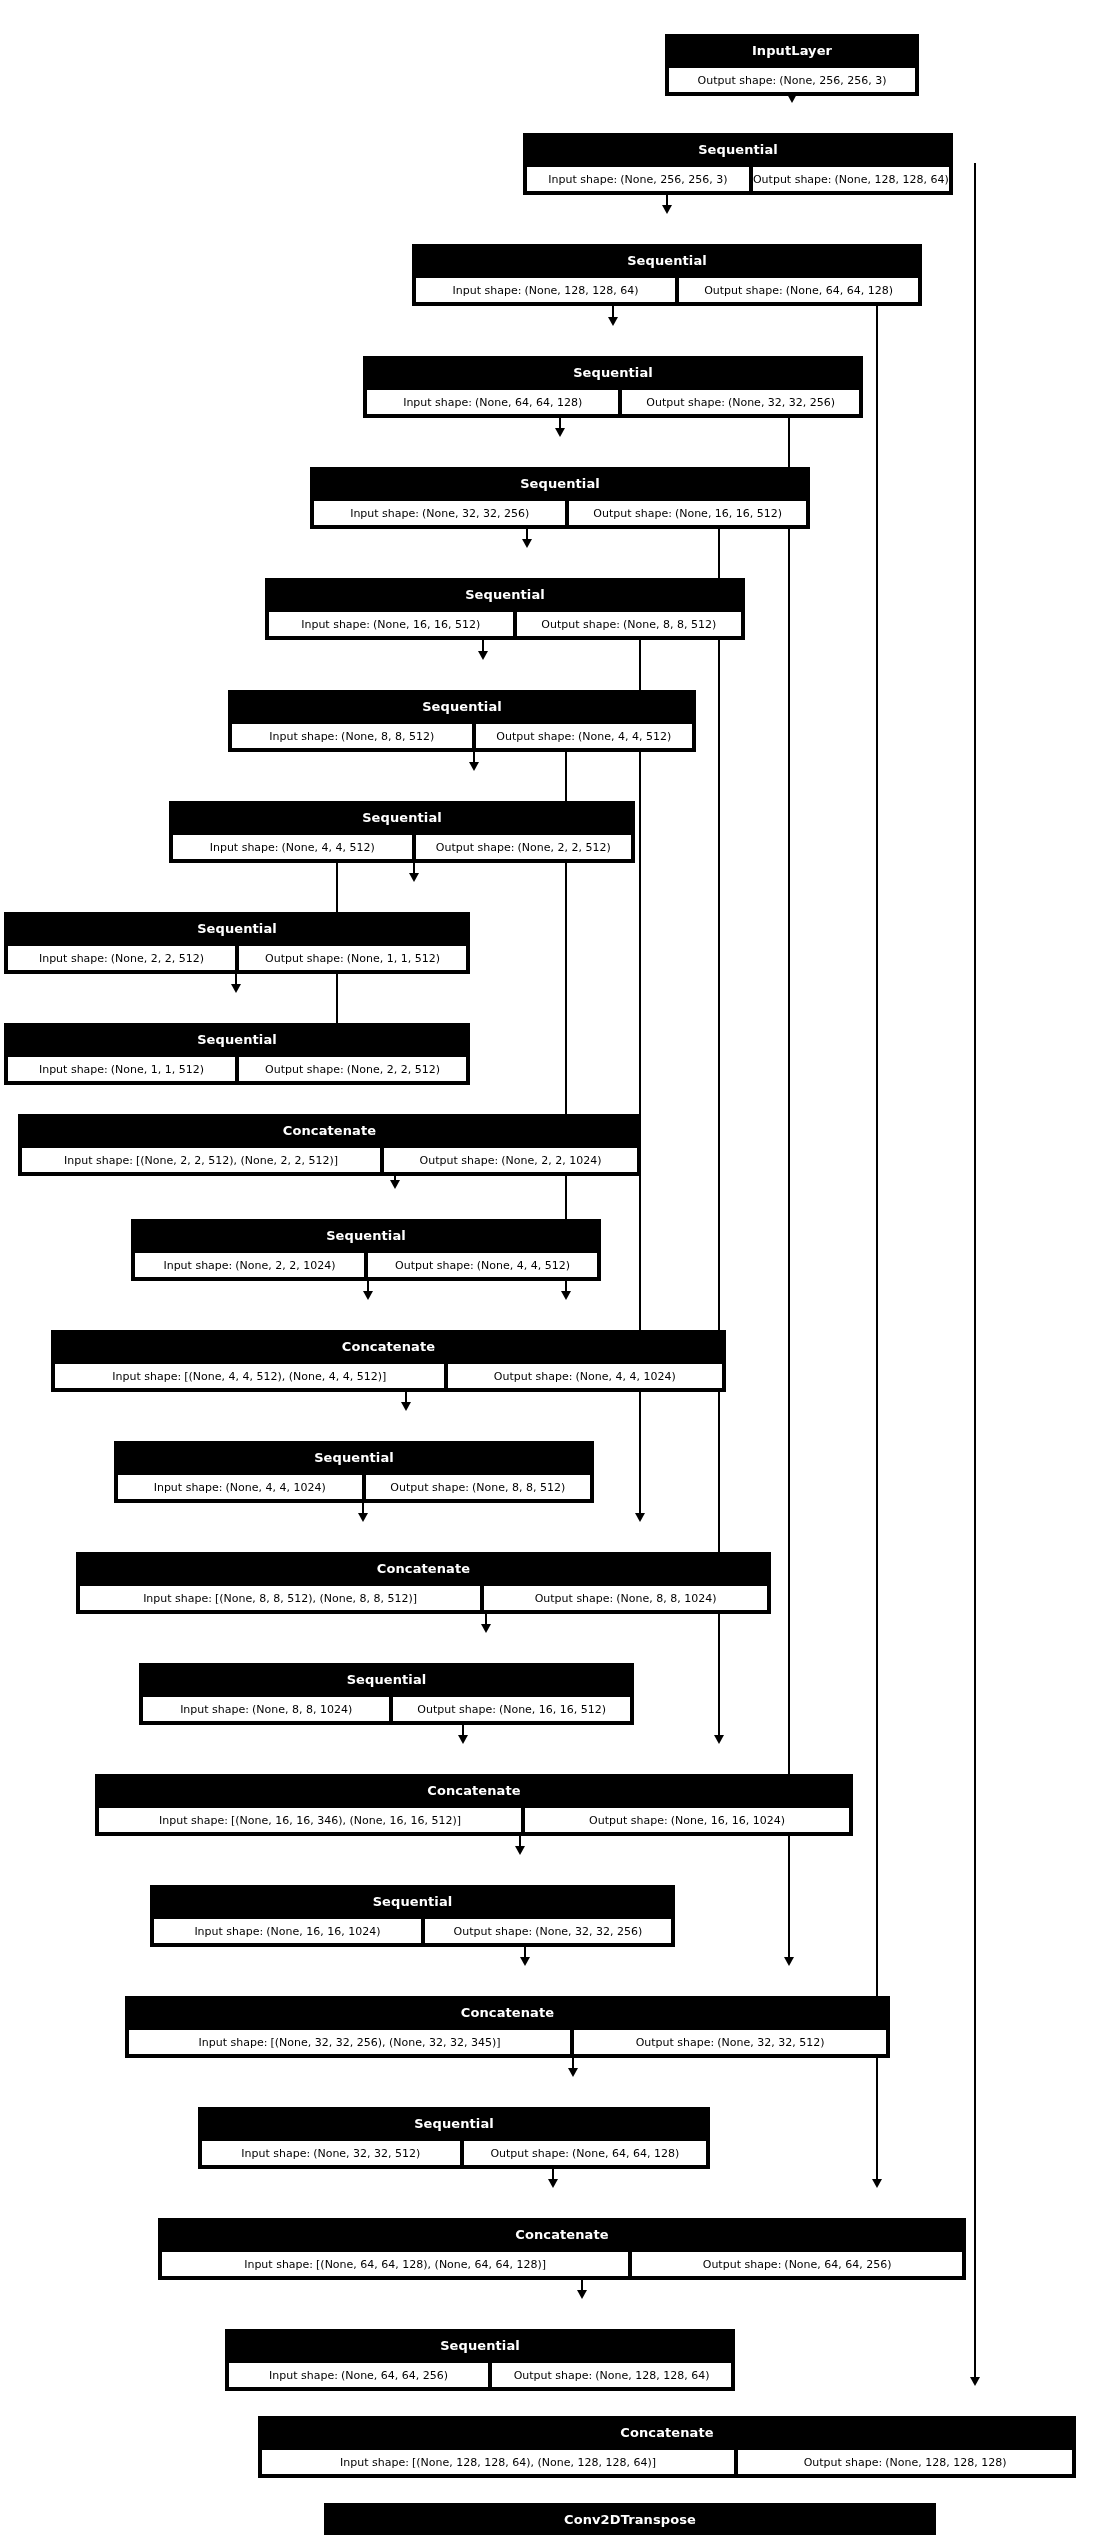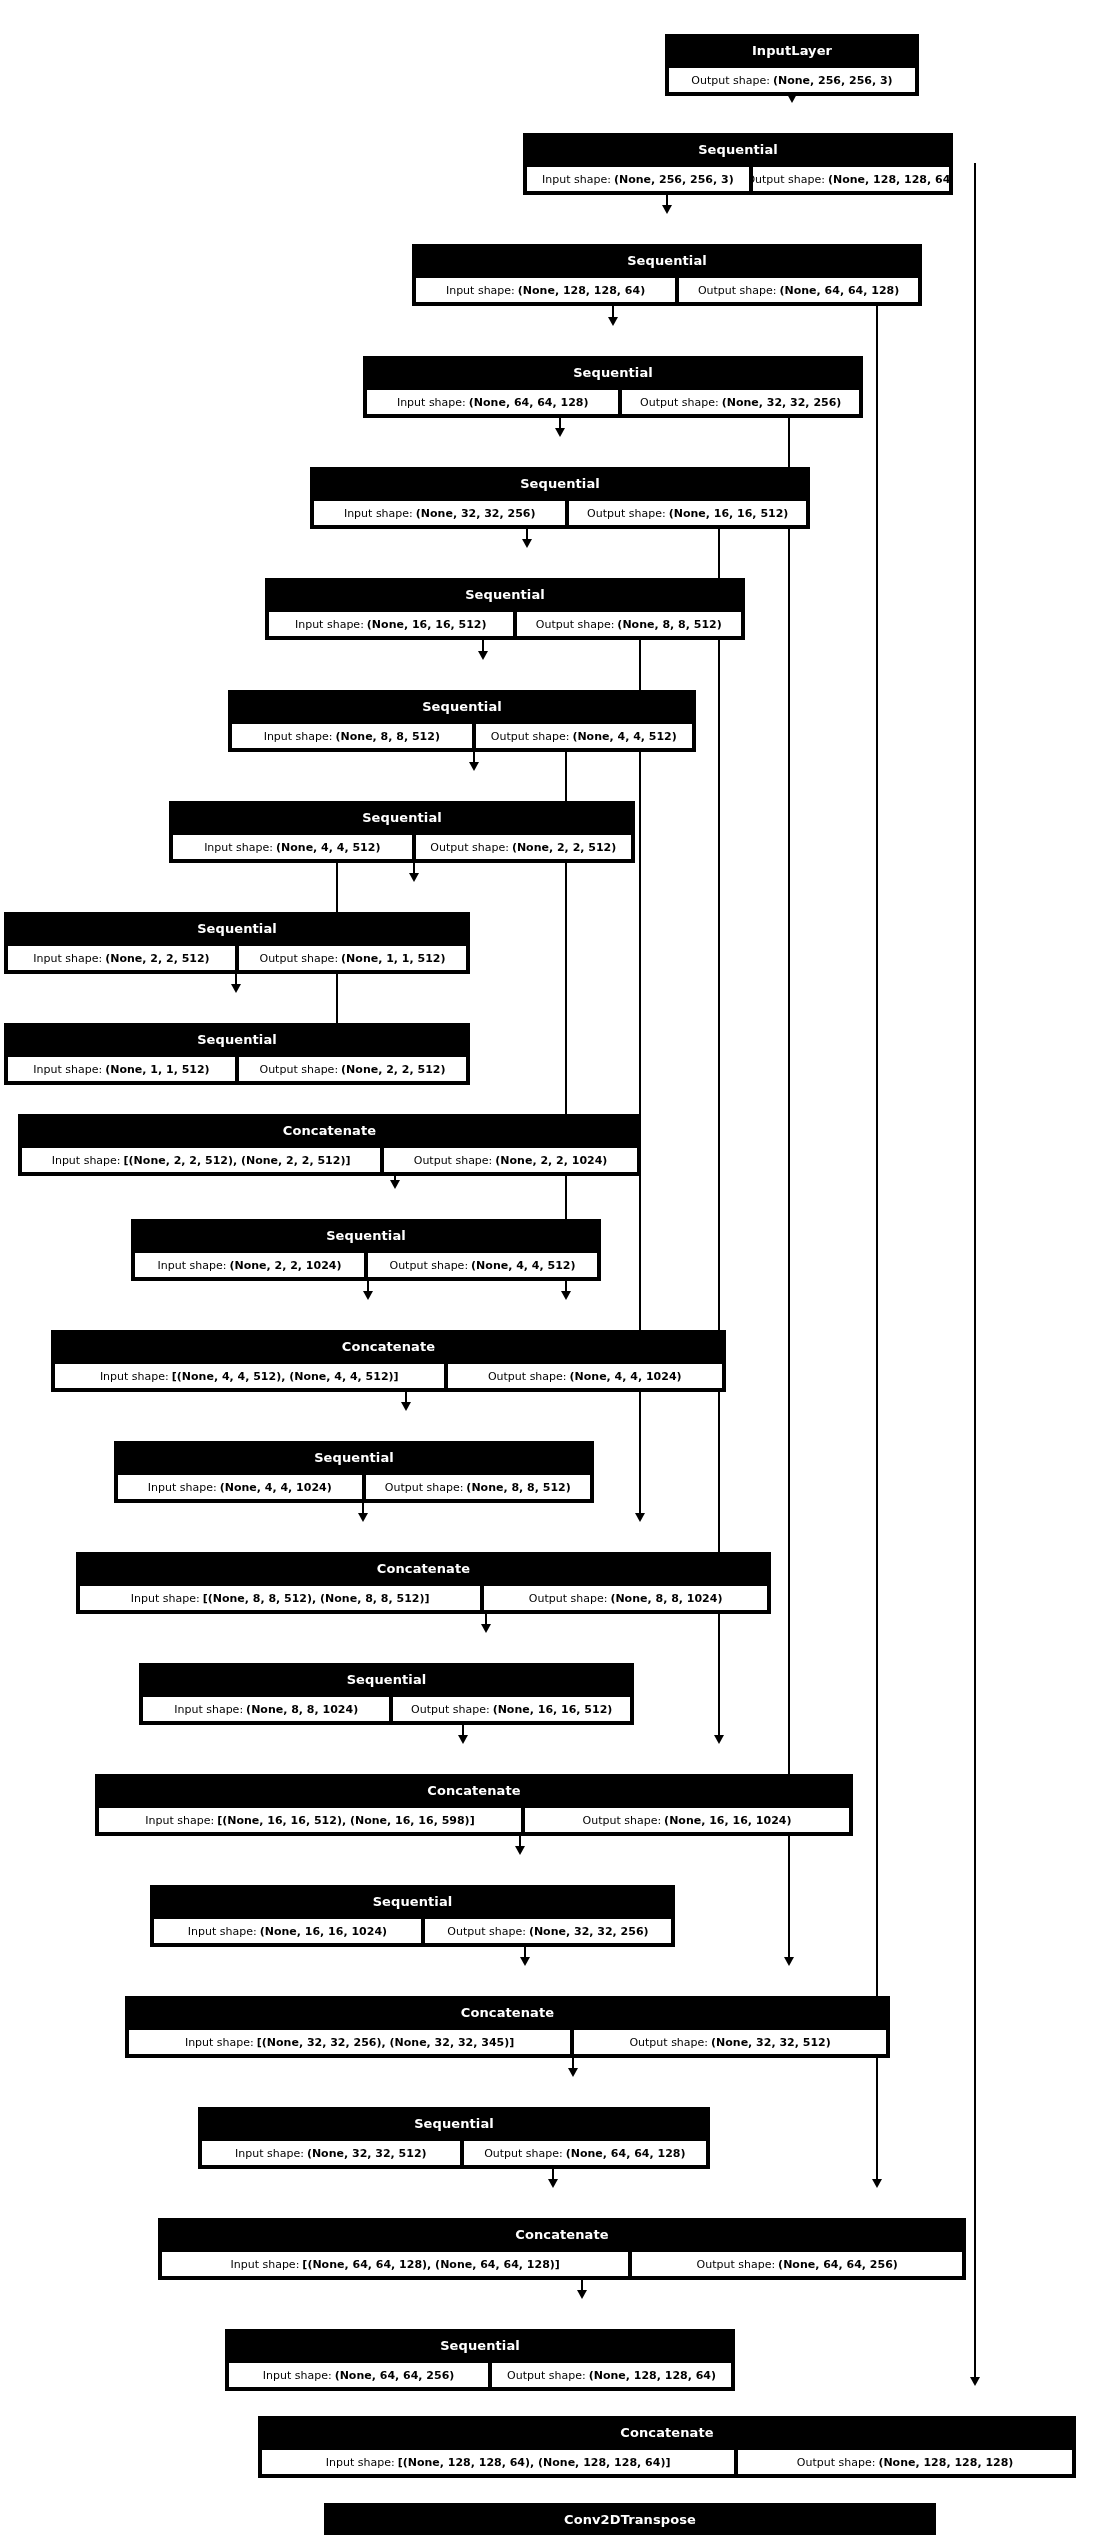--- a/index.html
+++ b/index.html
@@ -54,21 +54,21 @@
     border: 2px solid #000000;
     margin: 0;
     white-space: nowrap;
     overflow: hidden;
     padding: 0 5px;
   }
   .cell + .cell {
     border-left-width: 2px;
   }
   .cell .lbl { font-weight: normal; }
-  .cell .val { font-weight: bold; margin-left: 3px; }
+  .cell .val { font-weight: normal; margin-left: 3px; }
   .node-body.single .cell { flex: 1 1 auto; }
 
   
   .edge-v {
     position: absolute;
     width: 0;
     border-left: 2px solid #000000;
     z-index: 1;
   }
   .arrow-head {
@@ -347,21 +347,21 @@
           <span class="lbl">Output shape:</span>
           <span class="val">(None, 16, 16, 512)</span>
         </div>
       </div>
     </div>
     <div class="node" style="left: 95px; top: 1744px; width: 758px;">
       <div class="node-title">Concatenate</div>
       <div class="node-body">
         <div class="cell" style="flex: 0 0 56.5%;">
           <span class="lbl">Input shape:</span>
-          <span class="val">[(None, 16, 16, 512), (None, 16, 16, 598)]</span>
+          <span class="val">[(None, 16, 16, 346), (None, 16, 16, 512)]</span>
         </div>
         <div class="cell" style="flex: 1 1 auto;">
           <span class="lbl">Output shape:</span>
           <span class="val">(None, 16, 16, 1024)</span>
         </div>
       </div>
     </div>
     <div class="node" style="left: 150px; top: 1855px; width: 525px;">
       <div class="node-title">Sequential</div>
       <div class="node-body">

